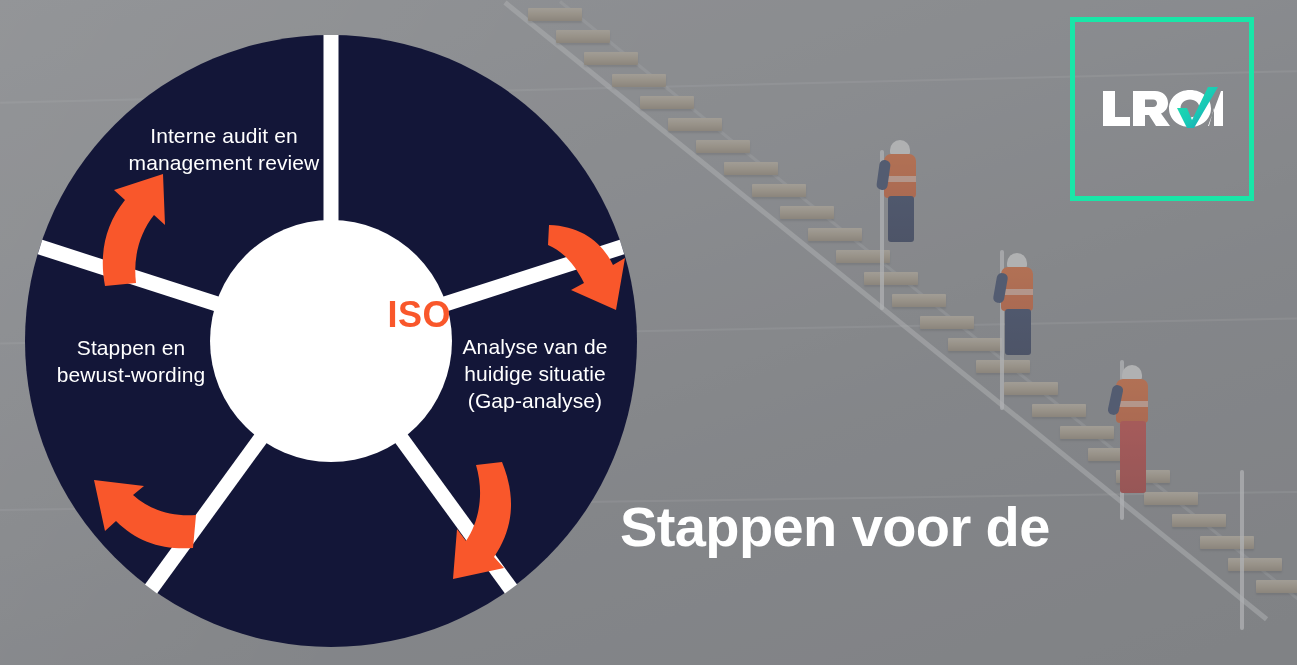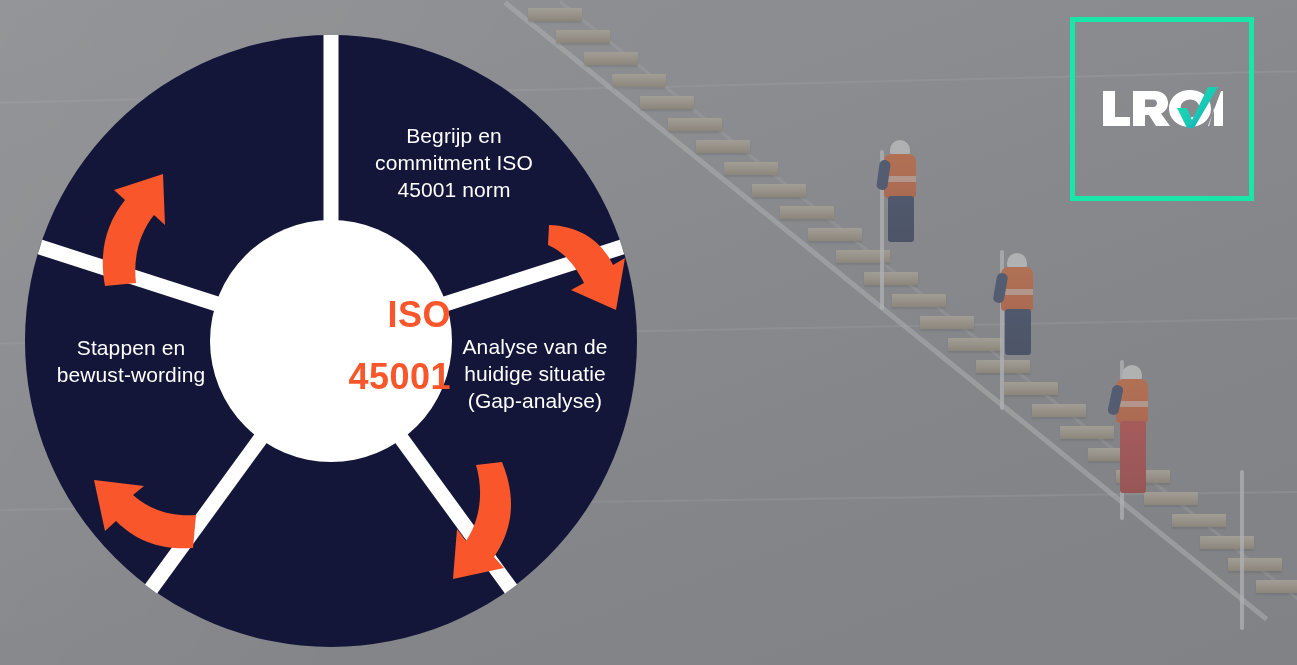--- a/index.html
+++ b/index.html
@@ -258,33 +258,33 @@
 
         <g>
           <path d="M81,252 C75,220 81,191 101,166 L90,156 L139,140 L141,191 L130,181
                    C115,200 109,224 112,249 Z"></path>
         </g>
       </g>
     </svg>
 
     <div class="hub-text">
       <div>ISO</div>
-      <div>45001</div>
-    </div>
-
-    <div class="seg-label lbl-top-right">Begrijp en commitment ISO 45001 norm</div>
+    </div>
+
 
     <div class="seg-label lbl-right">Analyse van de huidige situatie (Gap-analyse)</div>
 
 
     <div class="seg-label lbl-left">Stappen en bewust-wording</div>
 
+    <div class="seg-label lbl-top-left">Interne audit en management review</div>
   </div>
 
   <div id="headline">
+    <span class="line">Stappen voor de</span>
   </div>
 
   <div id="logo">
     <svg viewBox="0 0 244 92" xmlns="http://www.w3.org/2000/svg">
       <defs>
         <linearGradient id="tick" x1="0" y1="0" x2="1" y2="1">
           <stop offset="0%" stop-color="#1fe8ab"></stop>
           <stop offset="55%" stop-color="#18c9b6"></stop>
           <stop offset="100%" stop-color="#1f8fb3"></stop>
         </linearGradient>

